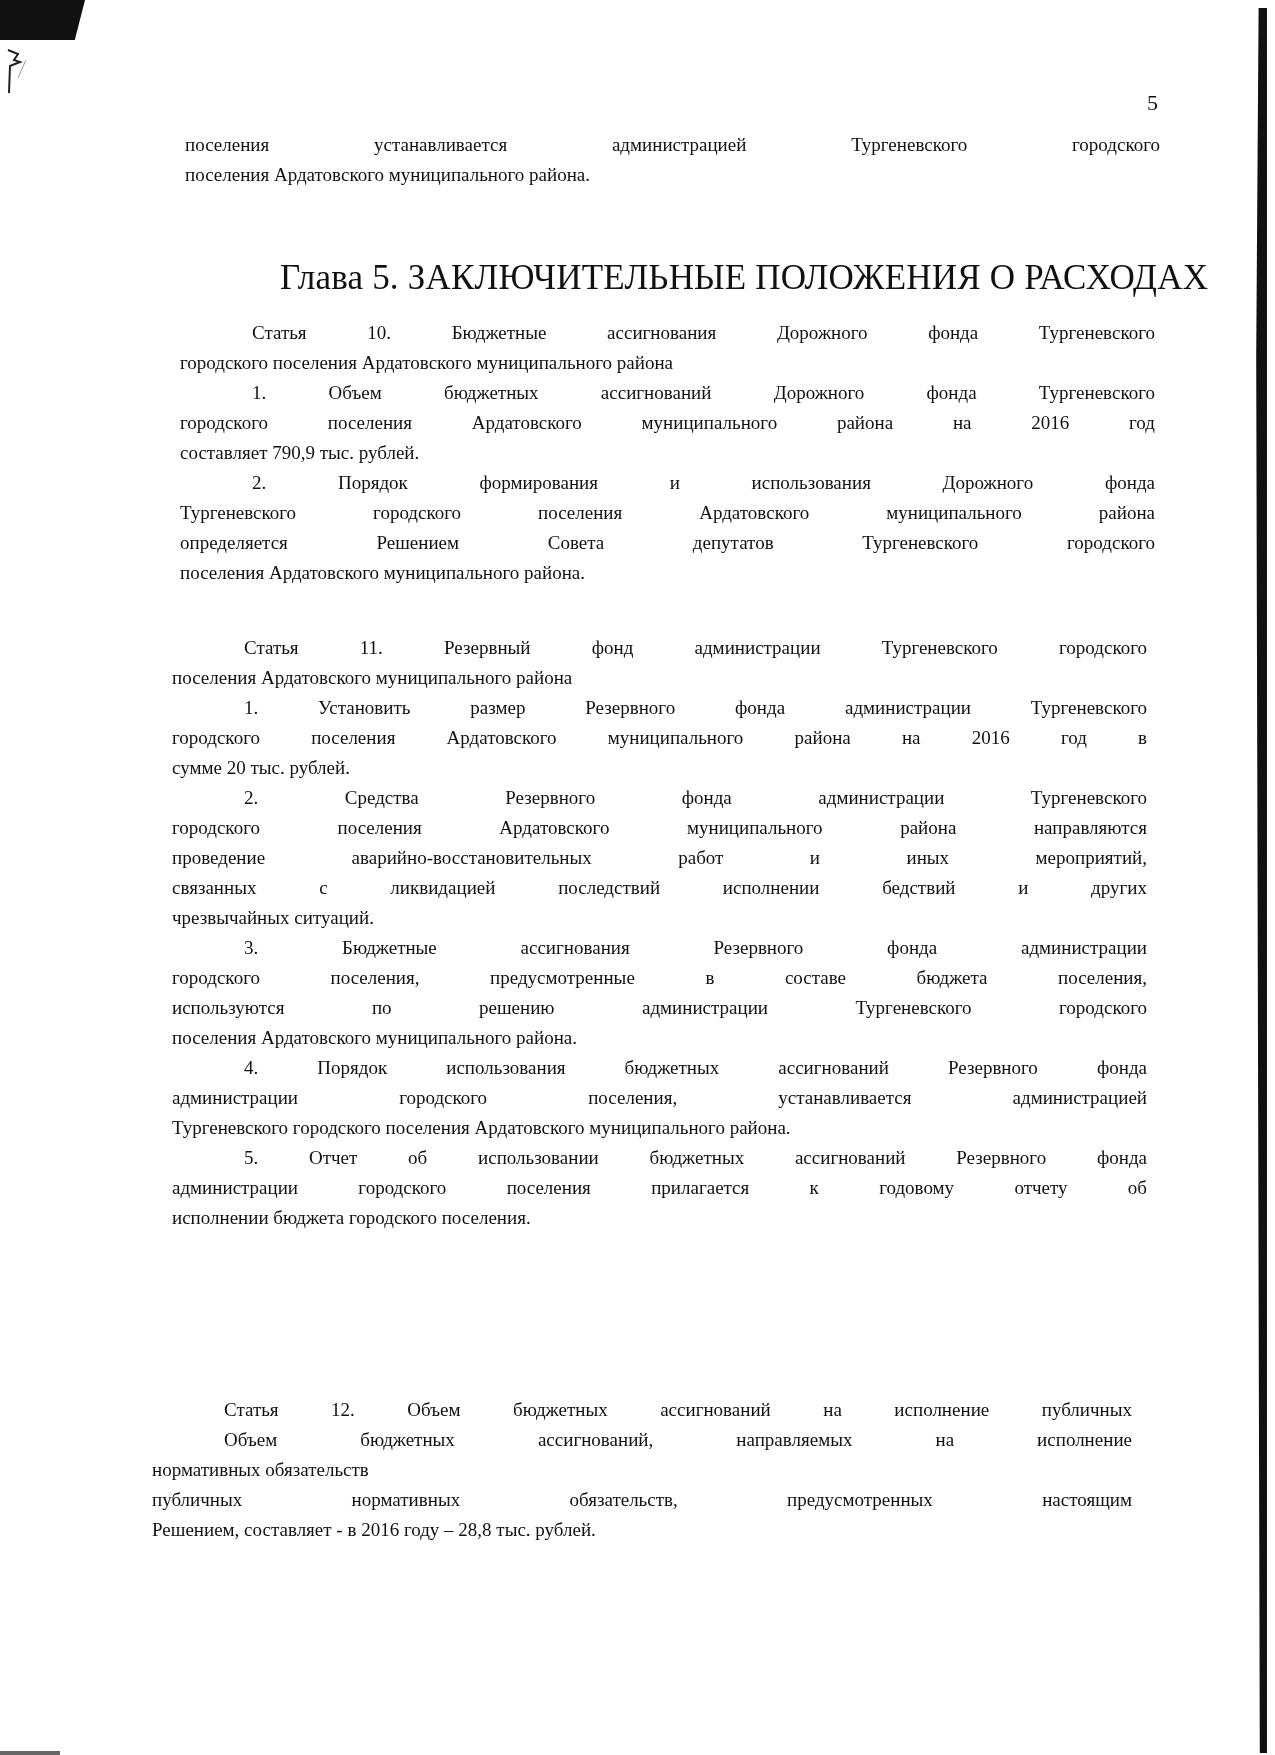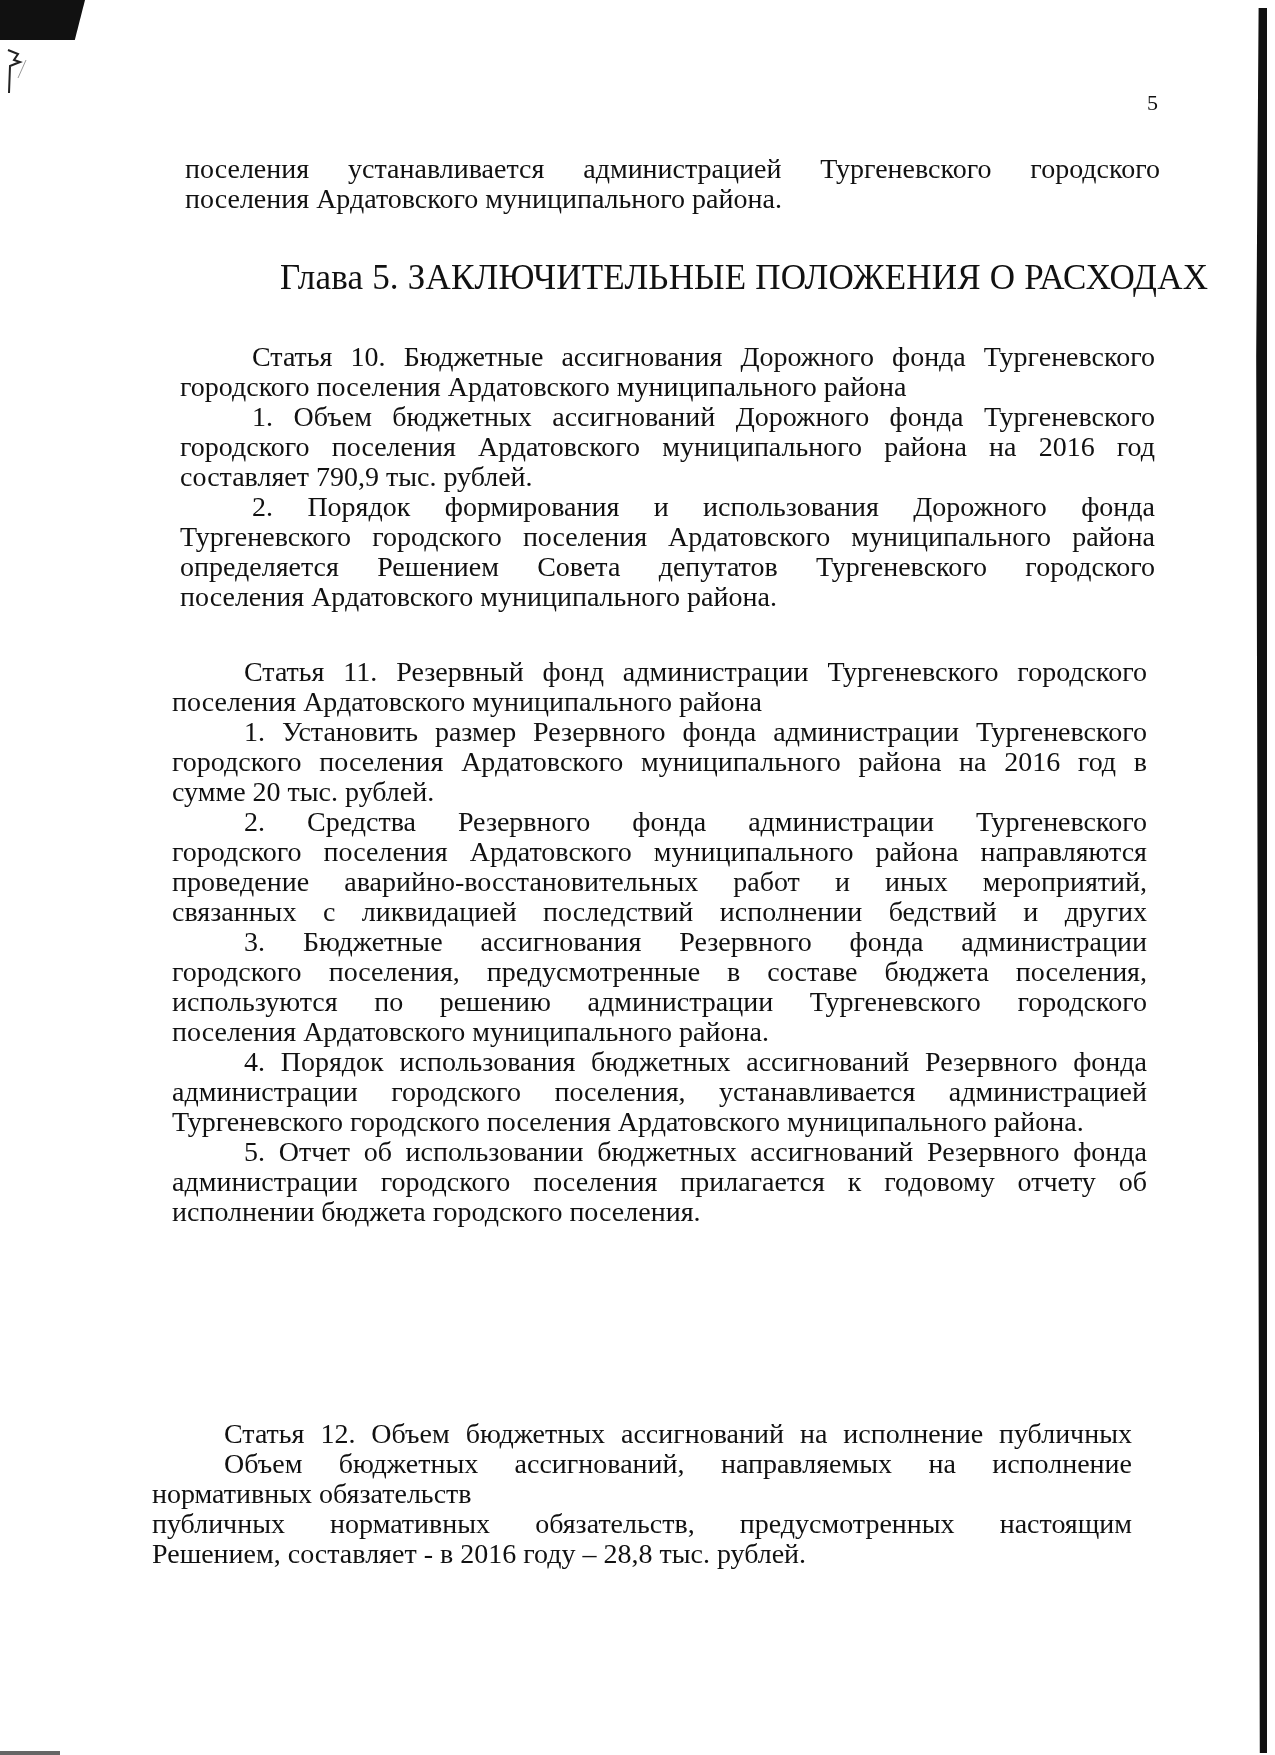--- a/index.html
+++ b/index.html
@@ -5,21 +5,21 @@
   html, body { margin:0; padding:0; background:#ffffff; }
   body { width:1275px; height:1755px; position:relative; overflow:hidden;
          font-family:"Liberation Serif", "DejaVu Serif", serif; color:#111; }
   .corner-mark { position:absolute; left:0; top:0; width:85px; height:40px; background:#111;
                  clip-path: polygon(0 0, 100% 0, 88% 100%, 0 100%); }
   .corner-smudge { position:absolute; left:6px; top:48px; width:30px; height:50px; }
   .right-edge { position:absolute; right:0; top:0; width:22px; height:1755px; }
   .right-edge .bar { position:absolute; right:8px; top:8px; width:12px; height:1745px; background:#111;
                      clip-path: polygon(0 0, 100% 0, 100% 100%, 40% 100%, 10% 20%, 30% 0); }
   .page-number { position:absolute; left:1147px; top:90px; font-size:22px; }
-  .block { position:absolute; font-size:28px; line-height:30px; text-align:justify;margin-top:24px; }
+  .block { position:absolute; font-size:19px; line-height:30px; text-align:justify; }
   .line { display:block; white-space:nowrap; text-align-last:justify; text-align:justify; }
   .line.last { text-align-last:left; }
   .indent { padding-left:72px; }
   .chapter { position:absolute; left:280px; top:258px; font-size:35px; letter-spacing:0.2px; }
   .bottom-mark { position:absolute; left:0; bottom:0; width:60px; height:4px; background:#666; }
 </style>
 </head>
 <body>
 
 <div class="corner-mark"></div>
@@ -55,20 +55,21 @@
 <div class="block" style="left:172px; top:633px; width:975px;">
   <span class="line indent">Статья 11. Резервный фонд администрации Тургеневского городского</span>
   <span class="line last">поселения Ардатовского муниципального района</span>
   <span class="line indent">1. Установить размер Резервного фонда администрации Тургеневского</span>
   <span class="line">городского поселения Ардатовского муниципального района на 2016 год в</span>
   <span class="line last">сумме 20 тыс. рублей.</span>
   <span class="line indent">2. Средства Резервного фонда администрации Тургеневского</span>
   <span class="line">городского поселения Ардатовского муниципального района направляются</span>
   <span class="line">проведение аварийно-восстановительных работ и иных мероприятий,</span>
   <span class="line">связанных с ликвидацией последствий исполнении бедствий и других</span>
+  <span class="line last">чрезвычайных ситуаций.</span>
   <span class="line indent">3. Бюджетные ассигнования Резервного фонда администрации</span>
   <span class="line">городского поселения, предусмотренные в составе бюджета поселения,</span>
   <span class="line">используются по решению администрации Тургеневского городского</span>
   <span class="line last">поселения Ардатовского муниципального  района.</span>
   <span class="line indent">4. Порядок использования бюджетных ассигнований Резервного фонда</span>
   <span class="line">администрации городского поселения,  устанавливается администрацией</span>
   <span class="line last">Тургеневского городского поселения Ардатовского муниципального района.</span>
   <span class="line indent">5. Отчет об использовании бюджетных ассигнований Резервного фонда</span>
   <span class="line">администрации городского поселения прилагается к годовому отчету об</span>
   <span class="line last">исполнении бюджета городского поселения.</span>

